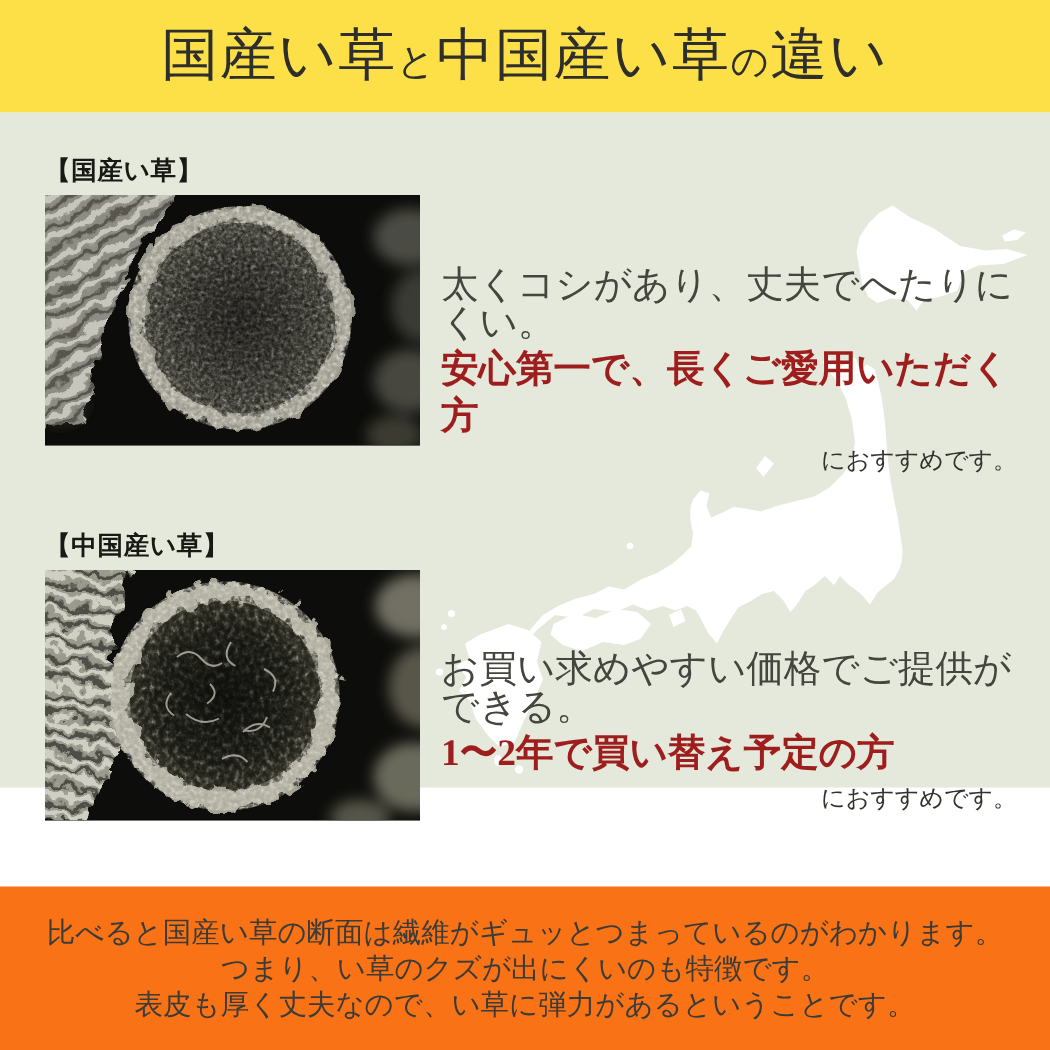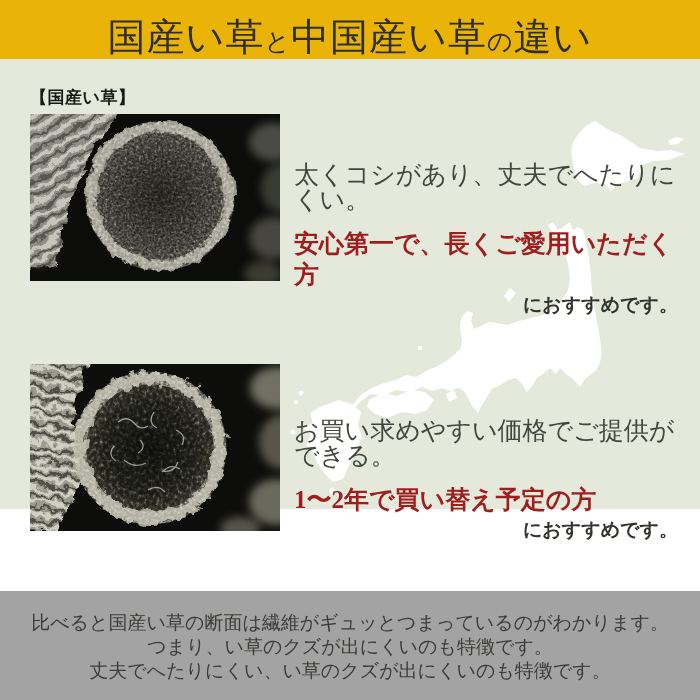--- a/index.html
+++ b/index.html
@@ -1,44 +1,44 @@
 <!DOCTYPE html>
 <html><head>
 <meta charset="utf-8">
 <style>
   html,body{margin:0;padding:0;background:#fff;}
   .page{position:relative;width:700px;height:700px;overflow:hidden;background:#ffffff;
         font-family:"Liberation Serif","DejaVu Serif",serif;}
   
-  .title-bar{position:absolute;left:0;top:0;width:700px;height:75px;background:#eab308;}
+  .title-bar{position:absolute;left:0;top:0;width:700px;height:75px;background:#fde047;}
   .title-bar h1{margin:0;padding-top:13px;text-align:center;font-weight:500;
                 color:#2e2e2c;letter-spacing:1px;line-height:48px;}
   .tseg-big{font-size:38px;}
   .tseg-small{font-size:25px;}
   
-  .panel{position:absolute;left:0;top:59px;width:700px;height:450px;background:#e4e9db;}
+  .panel{position:absolute;left:0;top:75px;width:700px;height:450px;background:#e4e9db;}
   .japan-map{position:absolute;left:0;top:0;width:700px;height:516px;z-index:1;pointer-events:none;}
   .sec-label{position:absolute;left:30px;z-index:2;font-size:17px;color:#181814;
              letter-spacing:0.5px;font-weight:600;}
   .label-1{top:27px;}
   .label-2{top:277px;}
   .sem{position:absolute;left:30px;width:250px;height:167px;overflow:hidden;z-index:2;
        background:#0c0c0a;}
   .sem-1{top:55px;}
   .sem-2{top:305px;}
   .sem svg{display:block;width:250px;height:167px;}
   .desc{position:absolute;left:294px;width:384px;z-index:2;}
   .desc-1{top:103px;}
   .desc-2{top:359px;}
   .desc p{margin:0;}
   .desc .l1{font-size:25px;line-height:25px;color:#45453f;}
-  .desc .l2{font-size:25px;line-height:31px;font-weight:700;color:#9e1e1e;margin-top:16px;}
-  .desc .l3{font-size:19px;line-height:25px;color:#33332e;text-align:right;margin-top:2px;font-weight:bold;}
+  .desc .l2{font-size:25px;line-height:31px;font-weight:700;color:#9e1e1e;margin-top:3px;}
+  .desc .l3{font-size:16px;line-height:25px;color:#33332e;text-align:right;margin-top:2px;}
   
-  .footer{position:absolute;left:0;top:591px;width:700px;height:109px;background:#a3a3a3;
+  .footer{position:absolute;left:0;top:591px;width:700px;height:109px;background:#f97316;
           text-align:center;}
   .footer p{margin:0;font-size:19px;line-height:24px;color:#3b3b38;}
   .footer p:first-child{margin-top:20px;}
 </style>
 </head>
 <body>
 
 <div class="page">
 
   <svg width="0" height="0" style="position:absolute">
@@ -172,20 +172,21 @@
         </g>
       </svg>
     </div>
 
     <div class="desc desc-1">
       <p class="l1">太くコシがあり、丈夫でへたりにくい。</p>
       <p class="l2">安心第一で、長くご愛用いただく方</p>
       <p class="l3">におすすめです。</p>
     </div>
 
+    <div class="sec-label label-2">【中国産い草】</div>
 
     <div class="sem sem-2">
       <svg viewBox="0 0 250 167">
         <rect width="250" height="167" fill="#0d0d0b"></rect>
         <g filter="url(#soft)">
           <ellipse cx="247" cy="24" rx="27" ry="21" fill="#716f63"></ellipse>
           <ellipse cx="252" cy="78" rx="23" ry="27" fill="#585749"></ellipse>
           <ellipse cx="246" cy="138" rx="27" ry="23" fill="#6b6a5c"></ellipse>
           <ellipse cx="210" cy="165" rx="20" ry="12" fill="#55544a"></ellipse>
         </g>
@@ -217,16 +218,16 @@
       <p class="l1">お買い求めやすい価格でご提供ができる。</p>
       <p class="l2">1〜2年で買い替え予定の方</p>
       <p class="l3">におすすめです。</p>
     </div>
 
   </section>
 
   <footer class="footer">
     <p>比べると国産い草の断面は繊維がギュッとつまっているのがわかります。</p>
     <p>つまり、い草のクズが出にくいのも特徴です。</p>
-    <p>丈夫でへたりにくい、い草のクズが出にくいのも特徴です。</p>
+    <p>表皮も厚く丈夫なので、い草に弾力があるということです。</p>
   </footer>
 
 </div>
 
 </body></html>

